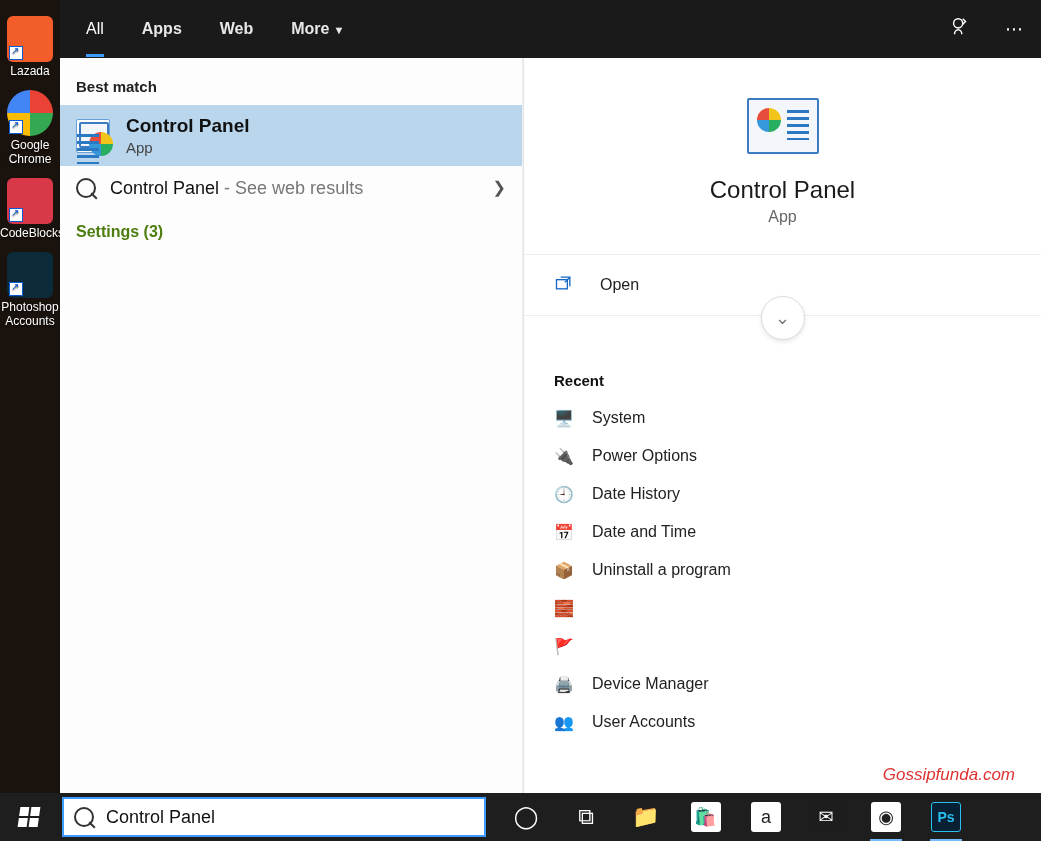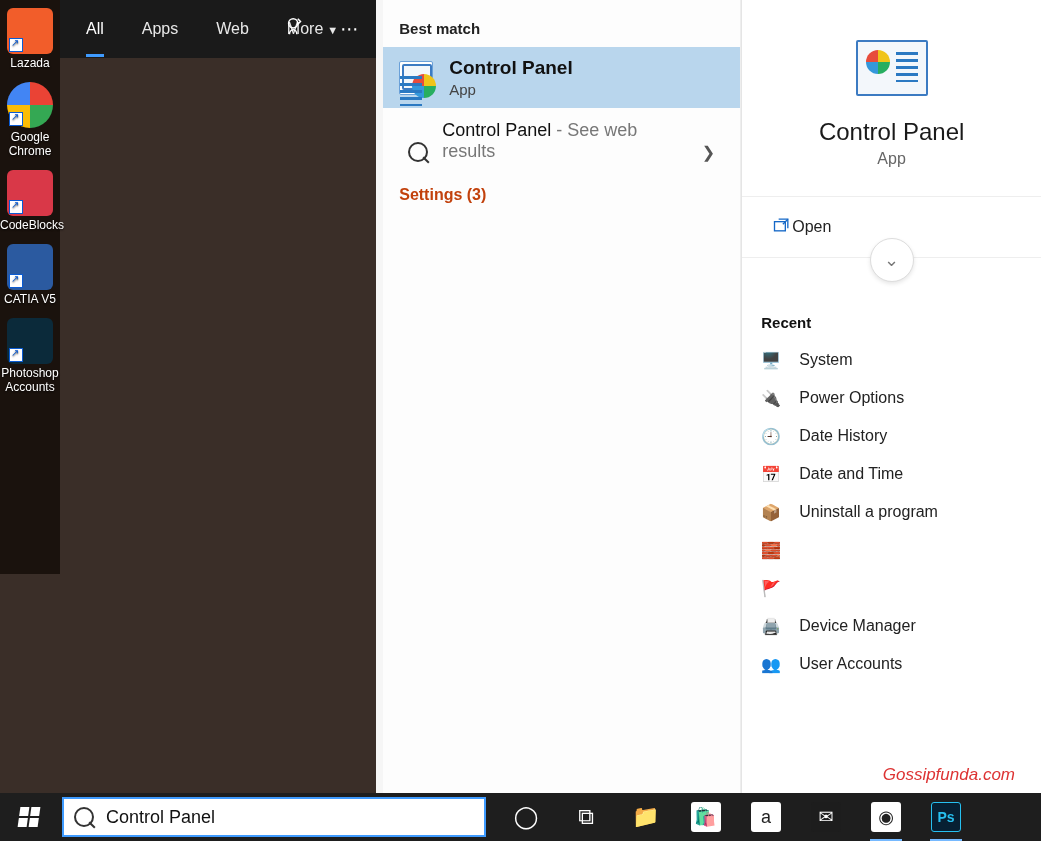--- a/index.html
+++ b/index.html
@@ -1,62 +1,62 @@
 <!DOCTYPE html>
 <html><head>
 <meta charset="utf-8">
 <style>
   * { box-sizing: border-box; margin: 0; padding: 0; font-family: "Segoe UI", Arial, sans-serif; }
   body { width: 1041px; height: 841px; overflow: hidden; background: #3a2e28; position: relative; }
 
   
-  .desktop { position: absolute; left: 0; top: 0; width: 60px; height: 574px; background: #1a120d; display: flex; flex-direction: column; align-items: center; padding-top: 4px; }
+  .desktop { position: absolute; left: 0; top: 0; width: 60px; height: 793px; background: #1a120d; display: flex; flex-direction: column; align-items: center; padding-top: 12px; }
   .desktop-item { width: 60px; text-align: center; color: #fff; font-size: 12px; padding: 4px 0 8px; text-shadow: 0 1px 2px rgba(0,0,0,.8);}
   .desktop-icon { width: 46px; height: 46px; margin: 0 auto 2px; border-radius: 6px; position: relative; }
   .shortcut-badge { position: absolute; left: 2px; bottom: 2px; width: 14px; height: 14px; background: #fff; border: 1px solid #0a5bd3; }
   .shortcut-badge::after { content: "↗"; font-size: 10px; color: #0a5bd3; position: absolute; left: 1px; top: -2px;}
 
   
-  .search-panel { position: absolute; left: 60px; top: 0; width: 981px; height: 793px; display:flex; flex-direction: row; }
+  .search-panel { position: absolute; left: 60px; top: 0; width: 981px; height: 793px; display:flex; flex-direction: column; }
   .search-tabs { height: 58px; background: #1a1a1a; display: flex; align-items: center; color: #fff; padding-left: 26px; position: relative; }
-  .tab { margin-right: 38px; font-size: 16px; color: #e8e8e8; padding: 18px 0 16px; border-bottom: 3px solid transparent; cursor: pointer;}
+  .tab { margin-right: 38px; font-size: 16px; color: #e8e8e8; padding: 18px 0 16px; border-bottom: 3px solid transparent; cursor: pointer; font-weight: bold;}
   .tab.active { color: #fff; border-bottom-color: #3f9bff; font-weight: 500;}
   .tab .caret { margin-left: 4px; font-size: 11px;}
   .tab-actions { position: absolute; right: 18px; top: 0; height: 58px; display: flex; align-items: center; gap: 34px;}
   .tab-action-icon { color: #fff; font-size: 18px; cursor: pointer;}
 
   .search-body { flex: 1; display: flex; background: #f6f6f6; }
-  .results-col { width: 358px; background: #fdfdfd; display:flex; flex-direction: column; border-right: 1px solid #eee; margin-left: 7px;}
+  .results-col { width: 463px; background: #fdfdfd; display:flex; flex-direction: column; border-right: 1px solid #eee;}
   .sec-head { padding: 20px 16px 10px; font-size: 15px; font-weight: 600; color: #222;}
   .best-match { display:flex; align-items: center; padding: 10px 16px; background: #b9d6ed; gap: 16px; cursor: pointer;}
   .bm-icon { width: 34px; height: 34px; background: #fff; border: 1px solid #6aa0d8; border-radius: 2px;}
   .bm-text .title { font-size: 19px; font-weight: 600; color: #111;}
   .bm-text .sub { font-size: 15px; color: #444; margin-top: 2px;}
-  .web-row { display:flex; align-items:flex-end; padding: 12px 25px; gap: 14px; cursor:pointer;}
+  .web-row { display:flex; align-items:flex-start; padding: 12px 16px; gap: 14px; cursor:pointer;}
   .search-glyph { width: 20px; height: 20px; border: 2px solid #333; border-radius: 50%; position: relative; flex-shrink:0;}
   .search-glyph::after { content:""; position:absolute; width: 8px; height: 2px; background:#333; transform: rotate(45deg); right:-4px; bottom:-1px;}
   .web-text { flex:1; font-size: 18px; color:#111;}
   .web-text .muted { color:#777;}
   .chev-right { color:#555; font-size: 16px;}
-  .settings-row { padding: 12px 16px; font-size: 16px; font-weight: 600; color:#c2410c; cursor:pointer;}
+  .settings-row { padding: 12px 16px; font-size: 16px; font-weight: 600; color:#4d7c0f; cursor:pointer;}
 
   .detail-col { flex:1; background:#fff; display:flex; flex-direction: column; border-left:1px solid #e5e5e5;}
   .detail-header { display:flex; flex-direction: column; align-items: center; padding: 40px 0 28px; border-bottom: 1px solid #eee;}
   .detail-icon { width: 72px; height: 56px; background: #f3f7fb; border: 2px solid #3c7bc2; border-radius: 2px; position:relative; margin-bottom: 22px;}
   .detail-icon::before { content:""; position:absolute; left:8px; top:8px; width:24px; height:24px; border-radius:50%;
     background: conic-gradient(#f0c419 0 90deg,#27ae60 90deg 180deg,#3498db 180deg 270deg,#e74c3c 270deg 360deg);}
   .detail-icon::after { content:""; position:absolute; right:8px; top:10px; width:22px; height:30px;
     background: repeating-linear-gradient(#2b79c2 0 3px, transparent 3px 7px);}
   .detail-title { font-size: 24px; color:#1a1a1a; margin-bottom: 4px;}
   .detail-sub { font-size: 16px; color:#666;}
-  .action-row { display:flex; align-items:center; gap: 0; padding: 18px 30px; font-size: 16px; color:#222; cursor:pointer;}
+  .action-row { display:flex; align-items:center; gap: 26px; padding: 18px 30px; font-size: 16px; color:#222; cursor:pointer;}
   .open-glyph svg { width:20px; height:20px; }
   .expand-circle { align-self:center; width:44px; height:44px; border-radius:50%; border:1px solid #ddd; display:flex; align-items:center; justify-content:center; margin:-20px auto 8px; background:#fff; cursor:pointer; box-shadow: 0 2px 4px rgba(0,0,0,.1); z-index:2;}
   .expand-circle span{ color:#777; font-size:18px;}
-  .recent-sec { padding: 10px 19px;}
+  .recent-sec { padding: 10px 30px;}
   .recent-head { font-size: 15px; font-weight:700; padding: 14px 0 10px; color:#111;}
   .recent-item { display:flex; align-items:center; gap:18px; padding: 9px 0; font-size: 16px; color:#222; cursor:pointer;}
   .rec-icon { width:20px; height:20px; display:flex; align-items:center; justify-content:center; font-size:16px;}
   .watermark { position:absolute; right: 26px; bottom: 56px; color:#d33; font-size: 17px; font-style: italic; font-weight:500;}
 
   
   .taskbar { position:absolute; left:0; bottom:0; width:1041px; height:48px; background:#1e1e1e; display:flex; align-items:center;}
   .start-btn { width:58px; height:48px; display:flex; align-items:center; justify-content:center; cursor:pointer;}
   .win-logo { width:20px; height:20px; display:grid; grid-template-columns:1fr 1fr; grid-template-rows:1fr 1fr; gap:2px; transform: skewX(-8deg);}
   .win-logo div{ background:#fff;}
@@ -84,26 +84,20 @@
       </div>
       <div>Google Chrome</div>
     </div>
     <div class="desktop-item">
       <div class="desktop-icon" style="background:#d93848; ">
         <div class="shortcut-badge"></div>
       </div>
       <div>CodeBlocks</div>
     </div>
     <div class="desktop-item">
-      <div class="desktop-icon" style="background:#2b5aa0; ">
-        <div class="shortcut-badge"></div>
-      </div>
-      <div>CATIA V5</div>
-    </div>
-    <div class="desktop-item">
       <div class="desktop-icon" style="background:#0b2a3a; ">
         <div class="shortcut-badge"></div>
       </div>
       <div>Photoshop Accounts</div>
     </div>
   </div>
 
 <div class="search-panel">
   <div class="search-tabs">
 

